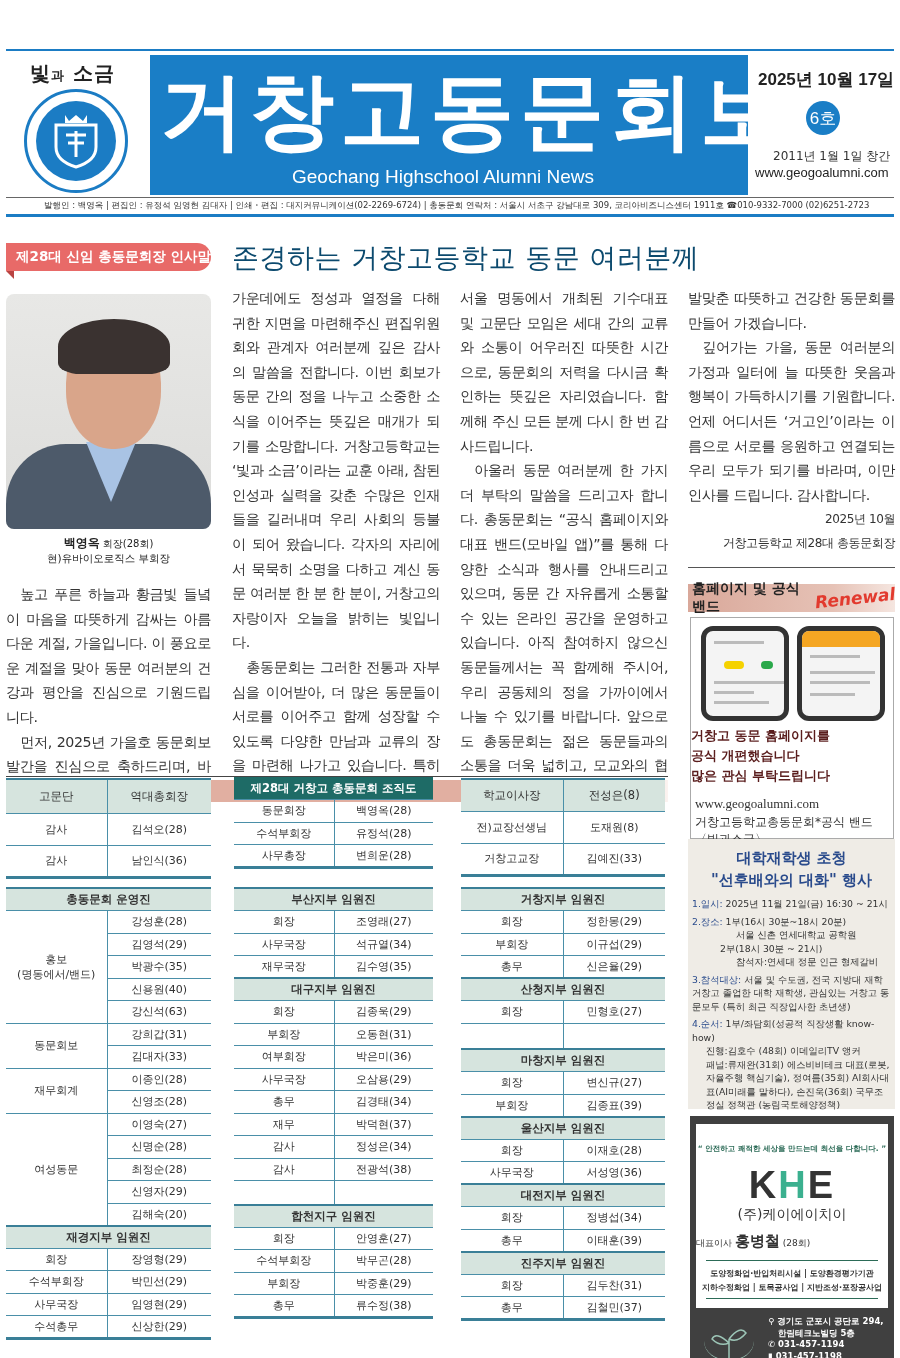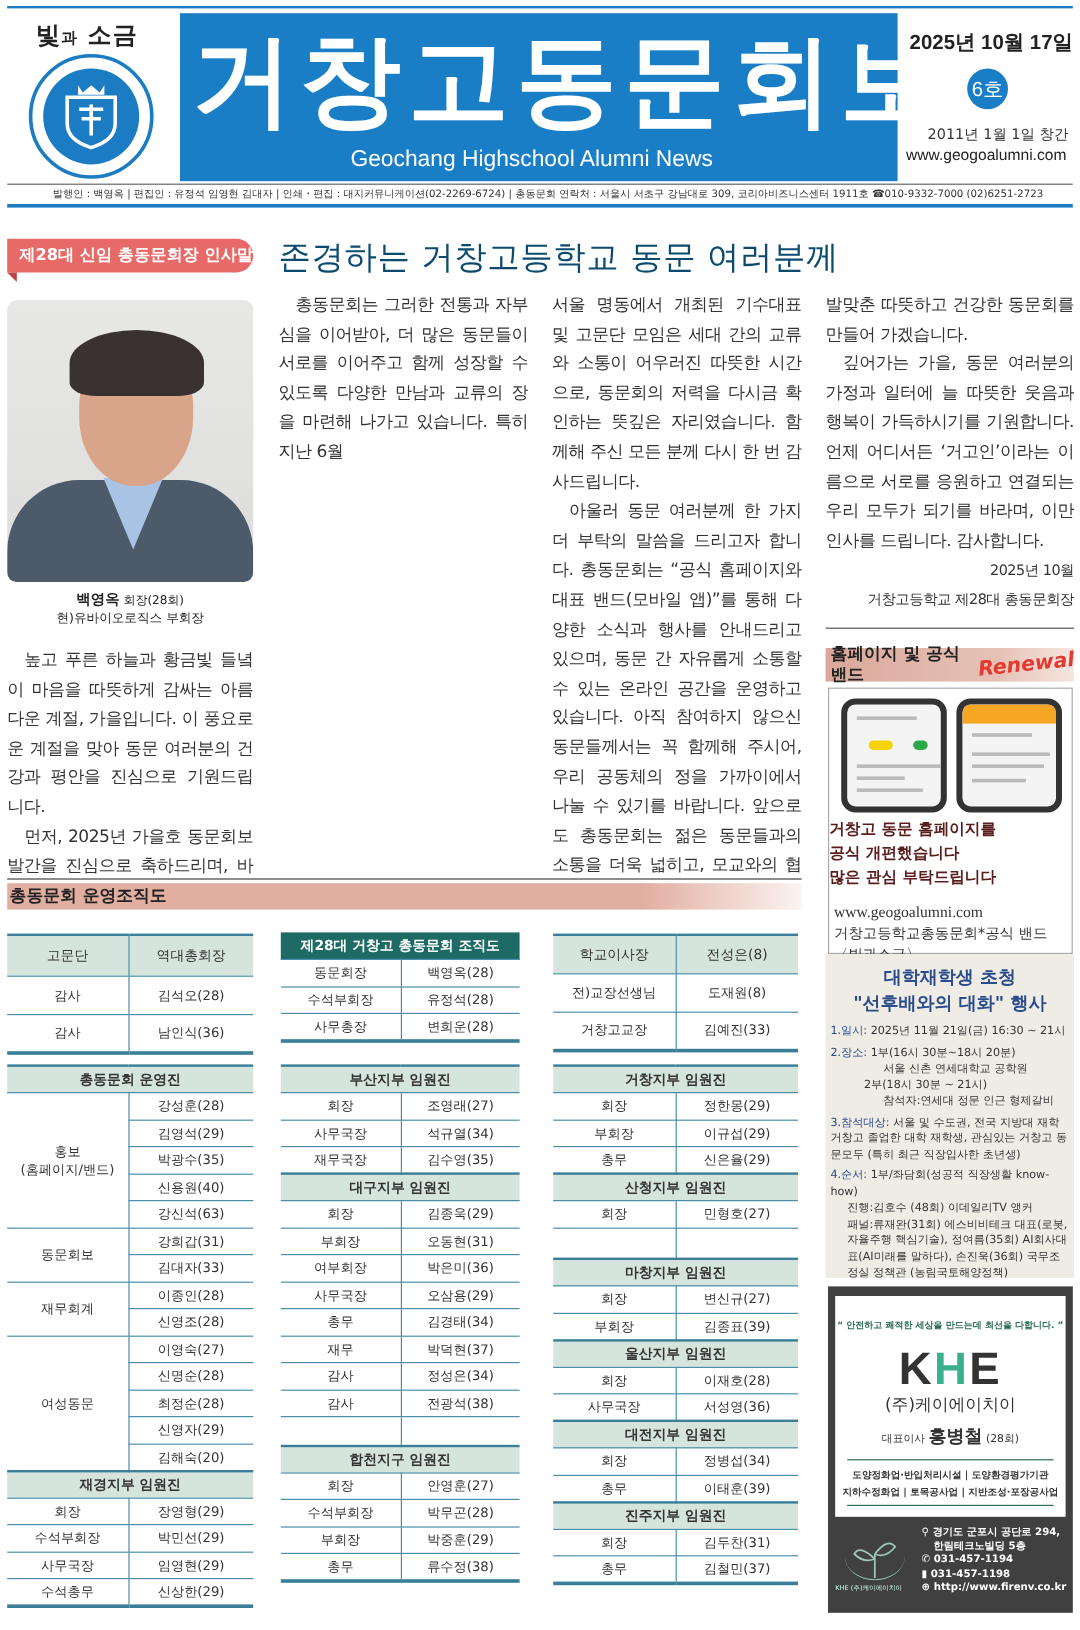--- a/index.html
+++ b/index.html
@@ -1,17 +1,17 @@
 <!DOCTYPE html>
 <html><head>
 <meta charset="utf-8">
 <style>
   * { box-sizing: border-box; margin: 0; padding: 0; }
   body { width: 900px; height: 1358px; background: #fff; font-family: "DejaVu Sans", "Liberation Sans", sans-serif; color: #222; position: relative; overflow: hidden; }
-  .abs { position: absolute; }
+  .abs { position: absolute; margin-top: 44px; }
 
   
   .top-rule { left: 6px; right: 6px; top: 5px; height: 2px; background: #1b7cc4; }
   .brand-motto { left: 30px; top: 16px; font-size: 20px; font-weight: bold; color: #222; letter-spacing: 1px; }
   .brand-motto small { font-size: 13px; }
   .emblem { left: 24px; top: 45px; width: 104px; height: 104px; border-radius: 50%; border: 3px solid #1b7cc4; background: #fff; display:flex; align-items:center; justify-content:center; }
   .emblem-inner { width: 80px; height: 80px; border-radius: 50%; background: #1b7cc4; display:flex; align-items:center; justify-content:center; color:#fff; font-size: 26px; font-weight:bold; }
   .masthead-box { left: 150px; top: 11px; width: 598px; height: 140px; background: #1a7ec6; }
   .masthead-title { left: 160px; top: 12px; font-size: 84px; font-weight: bold; color: #fff; letter-spacing: 6px; line-height: 110px; font-family: "DejaVu Sans", sans-serif; }
   .masthead-sub { left: 292px; top: 122px; font-size: 19px; color: #fff; font-family: "Liberation Sans", sans-serif; }
@@ -69,21 +69,21 @@
   .event-list .ind2 { padding-left: 14px; }
   .event-list .gap { margin-top: 4px; }
 
   
   .ad { left: 690px; top: 1072px; width: 204px; height: 272px; background: #404040; }
   .ad-white { position:absolute; left: 6px; top: 8px; width: 192px; height: 184px; background:#fff; }
   .ad-quote { position:absolute; left:0; top: 20px; width:100%; text-align:center; font-size: 7.5px; color: #2c6b57; font-weight: bold; }
   .ad-logo { position:absolute; left: 0; top: 40px; width:100%; text-align:center; font-size: 38px; font-weight: bold; letter-spacing: 2px; font-family: "Liberation Sans", sans-serif; }
   .ad-logo .k { color: #333; } .ad-logo .h { color: #3bb08f; } .ad-logo .e { color: #333; }
   .ad-name { position:absolute; left:0; top: 82px; width:100%; text-align:center; font-size: 14px; color: #333; }
-  .ad-ceo { position:absolute; left:0; top: 108px; width:100%; text-align:center; font-size: 9px; color: #333; }
+  .ad-ceo { position:absolute; left:0; top: 108px; width:100%; font-size: 9px; color: #333; }
   .ad-ceo b { font-size: 15px; }
   .ad-rule { position:absolute; left: 10px; width: 172px; height: 1px; background: #2c6b57; }
   .ad-biz { position:absolute; left:0; width:100%; text-align:center; font-size: 8px; font-weight: bold; color: #333; }
   .ad-contact { position:absolute; left: 78px; top: 200px; font-size: 8.5px; color: #fff; font-weight: bold; line-height: 11.5px; }
   .ad-sprout { position:absolute; left: 14px; top: 205px; width: 50px; height: 40px; border-bottom: 1px solid #9cc5b6; border-radius: 0 0 50% 50%; }
   .ad-foot { position:absolute; left: 6px; top: 248px; font-size: 5.5px; color:#cfe; }
 
   
   .org-rule { left: 6px; top: 732px; width: 662px; height: 1px; background:#444; }
   .org-head { left: 6px; top: 736px; width: 662px; height: 22px; background: linear-gradient(90deg,#e1afa1 0%,#e1afa1 80%,#fbf3f0 100%); font-size: 14px; font-weight: bold; color:#222; padding-left: 2px; line-height: 22px; }
@@ -131,20 +131,21 @@
   <div class="hair"></div>
 </div>
 <div class="abs caption-name"><b>백영옥</b><span> 회장(28회)</span></div>
 <div class="abs caption-title">현)유바이오로직스 부회장</div>
 
 <div class="abs col col1">
   <p>높고 푸른 하늘과 황금빛 들녘이 마음을 따뜻하게 감싸는 아름다운 계절, 가을입니다. 이 풍요로운 계절을 맞아 동문 여러분의 건강과 평안을 진심으로 기원드립니다.</p>
   <p>먼저, 2025년 가을호 동문회보 발간을 진심으로 축하드리며, 바쁘신</p>
 </div>
 <div class="abs col col2">
+  <p class="noindent">가운데에도 정성과 열정을 다해 귀한 지면을 마련해주신 편집위원회와 관계자 여러분께 깊은 감사의 말씀을 전합니다. 이번 회보가 동문 간의 정을 나누고 소중한 소식을 이어주는 뜻깊은 매개가 되기를 소망합니다. 거창고등학교는 ‘빛과 소금’이라는 교훈 아래, 참된 인성과 실력을 갖춘 수많은 인재들을 길러내며 우리 사회의 등불이 되어 왔습니다. 각자의 자리에서 묵묵히 소명을 다하고 계신 동문 여러분 한 분 한 분이, 거창고의 자랑이자 오늘을 밝히는 빛입니다.</p>
   <p>총동문회는 그러한 전통과 자부심을 이어받아, 더 많은 동문들이 서로를 이어주고 함께 성장할 수 있도록 다양한 만남과 교류의 장을 마련해 나가고 있습니다. 특히 지난 6월</p>
 </div>
 <div class="abs col col3">
   <p class="noindent">서울 명동에서 개최된 기수대표 및 고문단 모임은 세대 간의 교류와 소통이 어우러진 따뜻한 시간으로, 동문회의 저력을 다시금 확인하는 뜻깊은 자리였습니다. 함께해 주신 모든 분께 다시 한 번 감사드립니다.</p>
   <p>아울러 동문 여러분께 한 가지 더 부탁의 말씀을 드리고자 합니다. 총동문회는 “공식 홈페이지와 대표 밴드(모바일 앱)”를 통해 다양한 소식과 행사를 안내드리고 있으며, 동문 간 자유롭게 소통할 수 있는 온라인 공간을 운영하고 있습니다. 아직 참여하지 않으신 동문들께서는 꼭 함께해 주시어, 우리 공동체의 정을 가까이에서 나눌 수 있기를 바랍니다. 앞으로도 총동문회는 젊은 동문들과의 소통을 더욱 넓히고, 모교와의 협력도 강화하며, 시대 변화에</p>
 </div>
 <div class="abs col col4">
   <p class="noindent">발맞춘 따뜻하고 건강한 동문회를 만들어 가겠습니다.</p>
   <p>깊어가는 가을, 동문 여러분의 가정과 일터에 늘 따뜻한 웃음과 행복이 가득하시기를 기원합니다. 언제 어디서든 ‘거고인’이라는 이름으로 서로를 응원하고 연결되는 우리 모두가 되기를 바라며, 이만 인사를 드립니다. 감사합니다.</p>
   <div class="sig">2025년 10월</div>
@@ -254,21 +255,21 @@
 <table class="org" style="left:6px;top:887px;width:205px;">
   <colgroup>
       <col style="width:101px">
       <col>
     </colgroup>
   <tbody>
       <tr class="hdr">
         <td colspan="2">총동문회 운영진</td>
       </tr>
   <tr>
-        <td class="l" rowspan="5"><span>홍보</span><br><span>(홈페이지/밴드)</span></td>
+        <td class="l" rowspan="5"><span>홍보</span><br><span>(명동에서/밴드)</span></td>
         <td>강성훈(28)</td>
       </tr>
   <tr>
         <td>김영석(29)</td>
       </tr>
   <tr>
         <td>박광수(35)</td>
       </tr>
   <tr>
         <td>신용원(40)</td>

